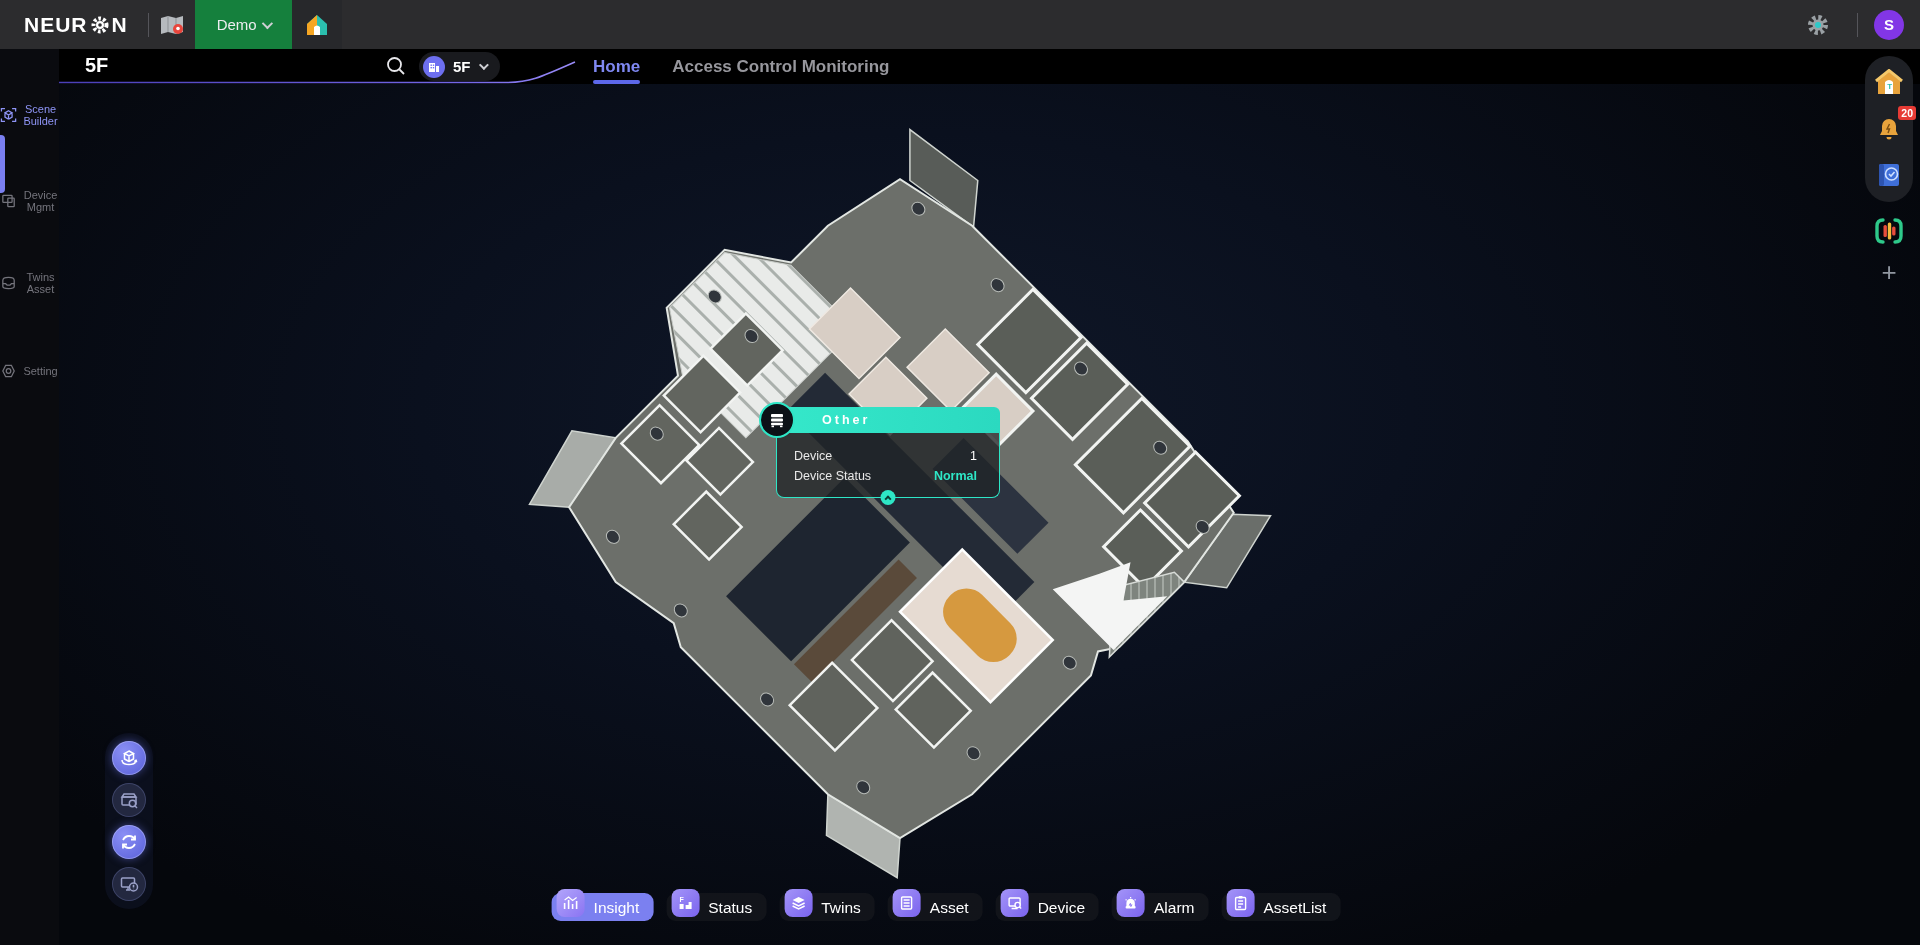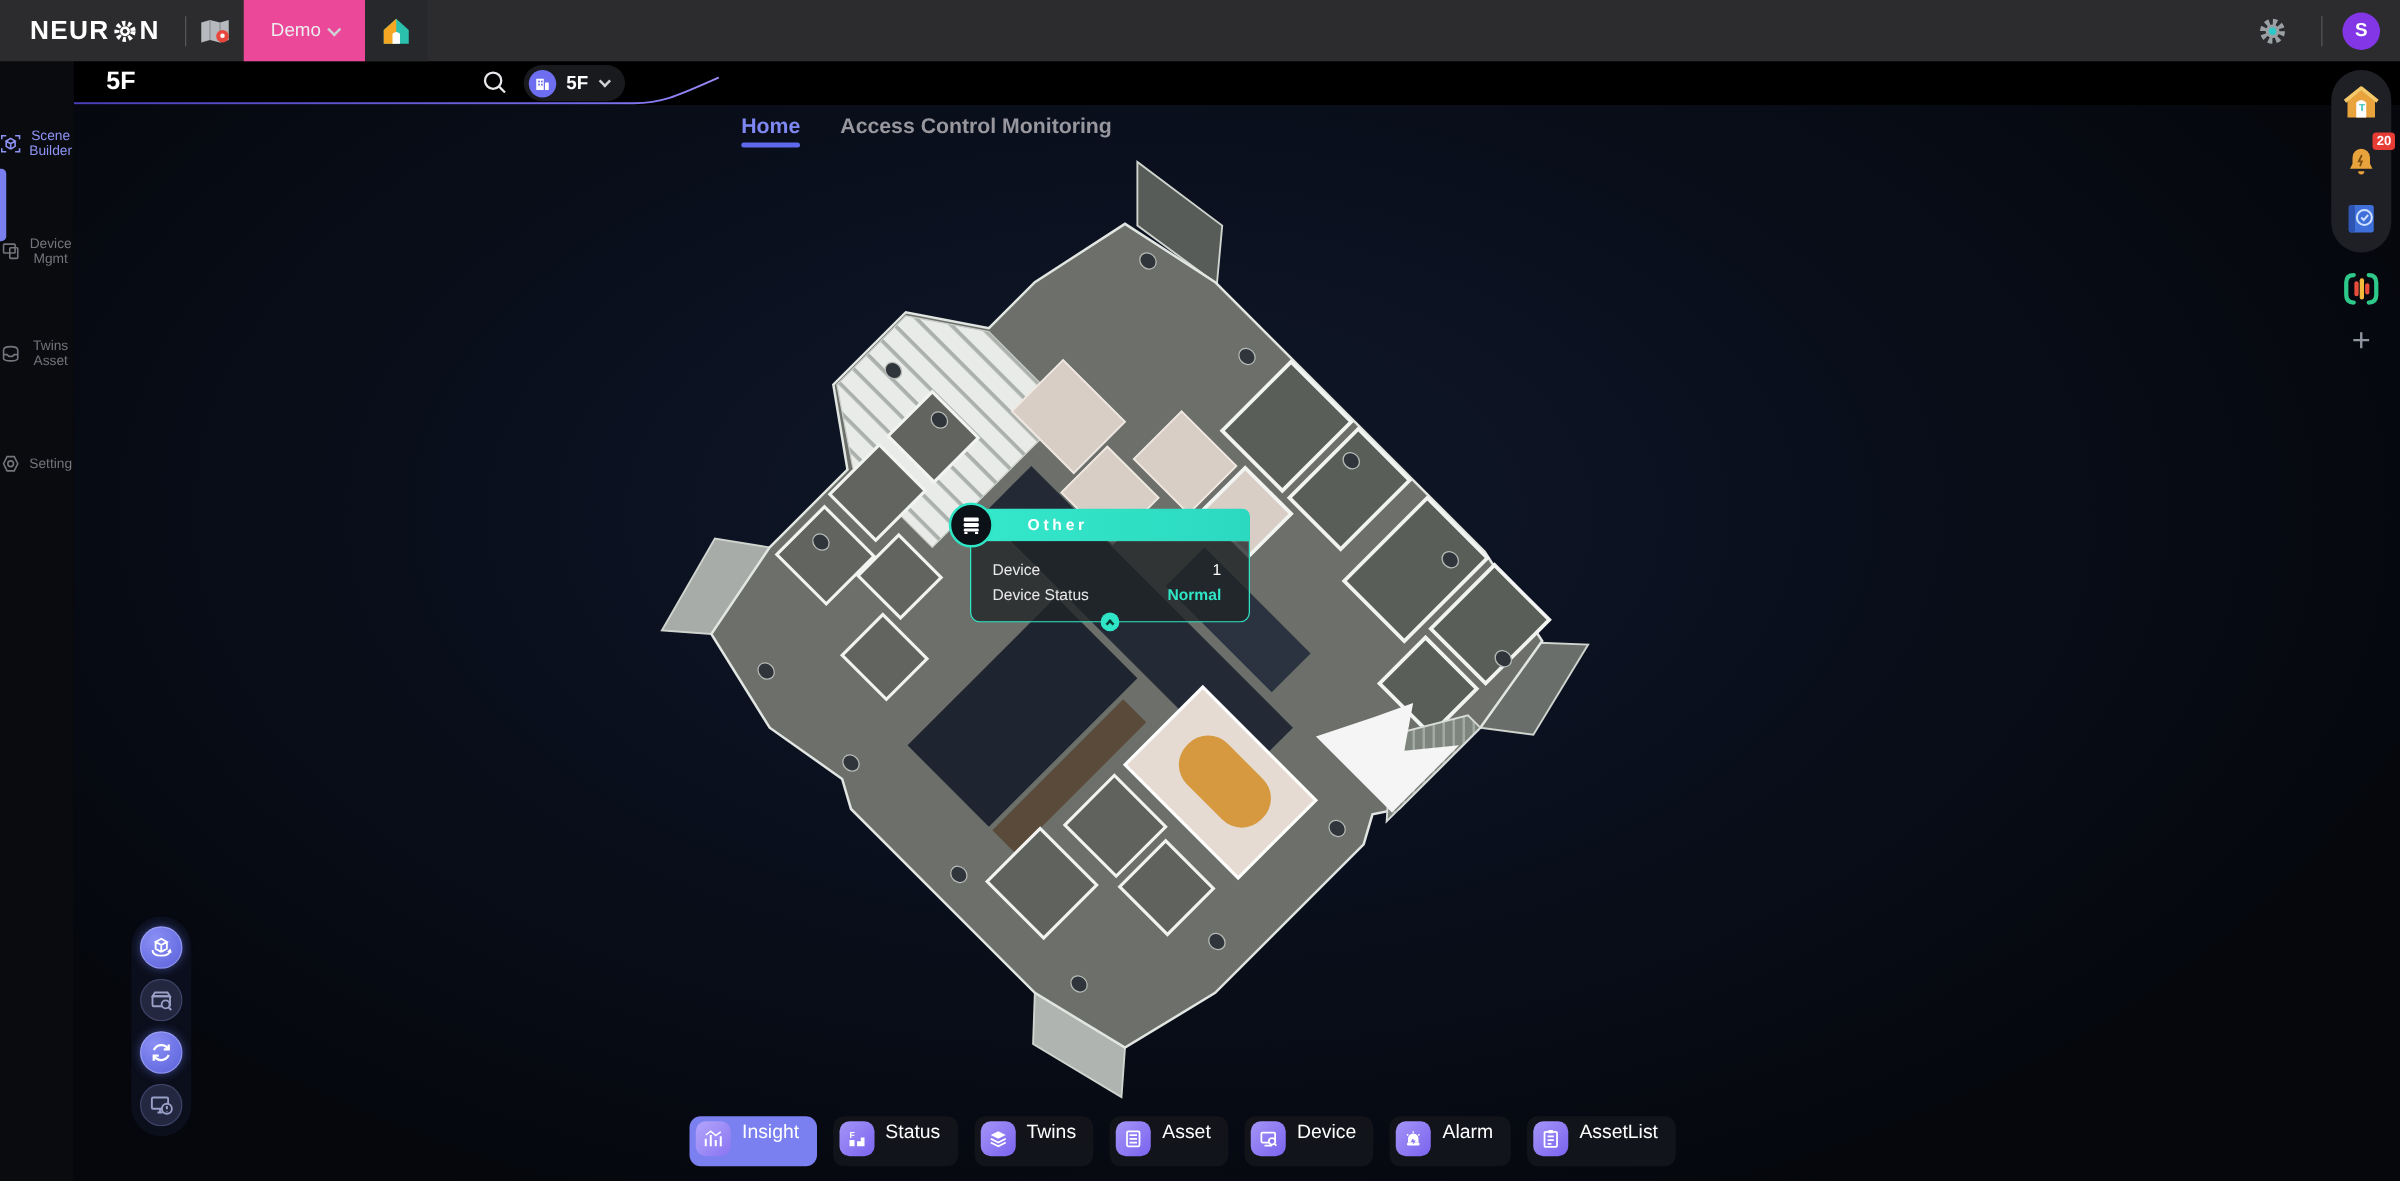--- a/index.html
+++ b/index.html
@@ -6,21 +6,21 @@
   html,body { width:1920px; height:945px; overflow:hidden; background:#000;
               font-family:"Liberation Sans", sans-serif; -webkit-font-smoothing:antialiased; }
 
   
   #appbar { position:absolute; left:0; top:0; width:1920px; height:49px; background:#2c2c2e; z-index:50;
             display:flex; align-items:stretch; }
   .logo { display:flex; align-items:center; gap:2px; padding:0 20px 0 24px; }
   .logo span { color:#fff; font-weight:bold; font-size:21px; letter-spacing:1px; }
   .vdiv { width:1px; height:24px; background:#55555a; align-self:center; }
   .bar-icon-btn { width:46px; display:flex; align-items:center; justify-content:center; cursor:pointer; }
-  .tab-demo { background:#ec4899; display:flex; align-items:center; gap:5px; padding:0 22px; color:#ededf0; font-size:15px; cursor:pointer; }
+  .tab-demo { background:#15803d; display:flex; align-items:center; gap:5px; padding:0 22px; color:#ededf0; font-size:15px; cursor:pointer; }
   .chev { width:8px; height:8px; border-right:2px solid #cfcfd4; border-bottom:2px solid #cfcfd4;
           transform:rotate(45deg) translateY(-2px); }
   .tab-home { width:50px; background:#27282b; display:flex; align-items:center; justify-content:center; cursor:pointer; }
   .tab-active { position:relative; background:#0b0d11; display:flex; align-items:center; gap:10px; padding:0 18px; cursor:pointer; }
   .tab-active .tlabel { color:#3f9cf4; font-size:15px; font-weight:bold; }
   .tab-active .tclose { color:#5f9ad8; font-size:16px; margin-left:6px; cursor:pointer; }
   .tab-active .indicator { position:absolute; left:50%; transform:translateX(-50%); bottom:0; width:52px; height:5px;
                            border-radius:3px 3px 0 0; background:#4da9f7; }
   .bar-right { margin-left:auto; display:flex; align-items:center; gap:16px; padding-right:16px; }
   .avatar { width:30px; height:30px; border-radius:50%; background:#8236e6; color:#fff; font-size:15px; font-weight:bold;
@@ -38,21 +38,21 @@
 
   
   #scene-header { position:absolute; left:59px; top:49px; width:1861px; height:35px; background:#000; z-index:30; }
   .floor-title { position:absolute; left:26px; top:5px; color:#fff; font-size:20px; font-weight:bold; }
   .search-btn { position:absolute; left:326px; top:6px; width:24px; height:24px; cursor:pointer; }
   .floor-pill { position:absolute; left:360px; top:3px; height:29px; background:#191a1e; border-radius:15px;
                 display:flex; align-items:center; gap:8px; padding:0 14px 0 4px; cursor:pointer; }
   .floor-pill .badge { width:22px; height:22px; border-radius:50%; background:#6d6ff0; display:flex; align-items:center; justify-content:center; }
   .floor-pill .flabel { color:#fff; font-size:15px; font-weight:bold; }
   .floor-pill .chev { border-color:#cfcfd4; width:7px; height:7px; }
-  .scene-tabs { position:absolute; left:534px; top:0; display:flex; gap:32px; height:35px; align-items:center;margin-top:34px; }
+  .scene-tabs { position:absolute; left:534px; top:0; display:flex; gap:32px; height:35px; align-items:center; }
   .scene-tab { font-size:17px; font-weight:bold; color:#97979d; cursor:pointer; position:relative; }
   .scene-tab.active { color:#7f88f2; }
   .scene-tab.active::after { content:""; position:absolute; left:0; right:0; bottom:-7px; height:4px; border-radius:2px; background:#5d68ea; }
   #swoosh { position:absolute; left:0; top:0; pointer-events:none; }
 
   
   #canvas { position:absolute; left:59px; top:84px; width:1861px; height:861px;
             background:radial-gradient(1100px 620px at 46% 38%, #101829 0%, #0a101e 45%, #05070c 100%); z-index:10; }
   #floorplan { position:absolute; left:461px; top:44px; }
 
@@ -73,21 +73,21 @@
 
   
   #view-tools { position:absolute; left:46px; top:649px; width:48px; background:rgba(13,17,32,0.85); border-radius:24px;
                 padding:8px 0; display:flex; flex-direction:column; align-items:center; gap:8px; }
   .vt-btn { width:34px; height:34px; border-radius:50%; display:flex; align-items:center; justify-content:center; cursor:pointer;
             background:#232840; box-shadow:inset 0 0 0 1px rgba(140,150,220,0.25); }
   .vt-btn.on { background:radial-gradient(circle at 35% 30%, #8a8ff5, #585fd8); box-shadow:0 0 8px rgba(110,120,240,.5), inset 0 0 0 1px rgba(200,205,255,.4); }
 
   
   #toolbar { position:absolute; left:887px; top:809px; transform:translateX(-50%); display:flex; gap:13px; align-items:center; }
-  .tb-btn { height:40px; background:rgba(20,22,28,0.85); border-radius:9px; display:flex; align-items:flex-start; gap:9px;
+  .tb-btn { height:28px; background:rgba(20,22,28,0.85); border-radius:9px; display:flex; align-items:flex-end; gap:9px;
             padding:4px 14px 4px 5px; cursor:pointer; }
   .tb-btn.active { background:#7b80f0; }
   .tb-btn .ticon { width:28px; height:28px; border-radius:8px; background:linear-gradient(135deg,#a495f8,#7a63ee);
                    display:flex; align-items:center; justify-content:center; }
   .tb-btn.active .ticon { background:linear-gradient(135deg,#b2a5fb,#8a74f2); }
   .tb-btn .tlbl { color:#fff; font-size:15.5px; }
 
   
   #right-rail { position:absolute; right:6px; top:56px; width:50px; z-index:40; display:flex; flex-direction:column; align-items:center; }
   .rail-pill { width:48px; background:#1e2025; border-radius:24px; padding:12px 0; display:flex; flex-direction:column; align-items:center; gap:16px; }

